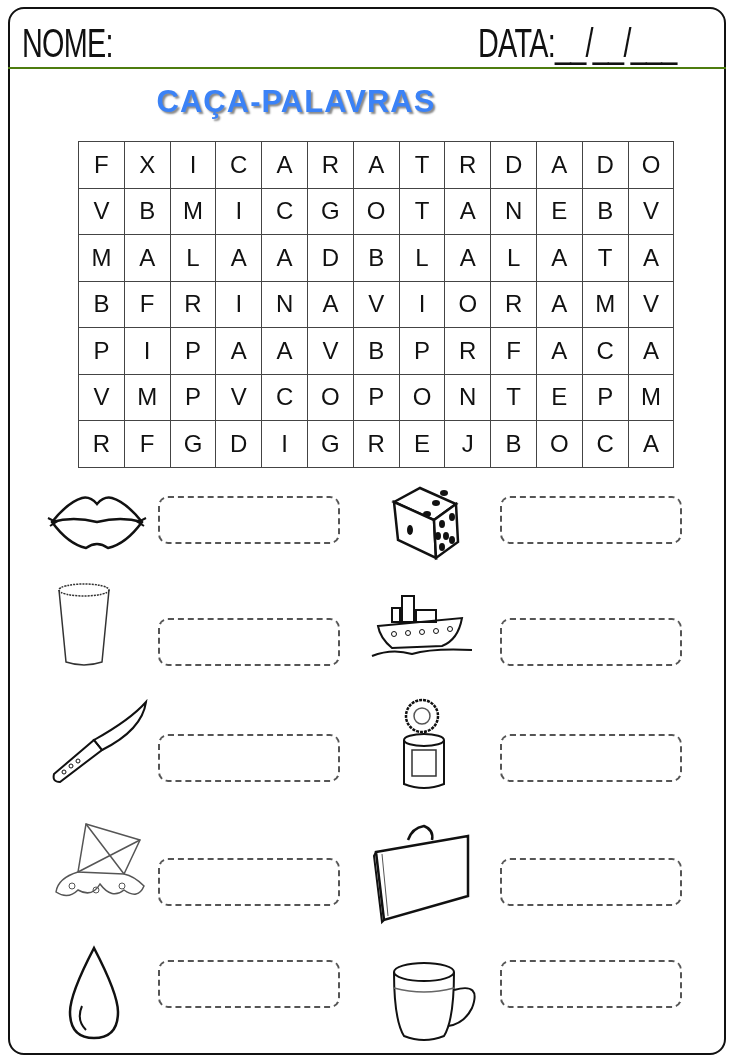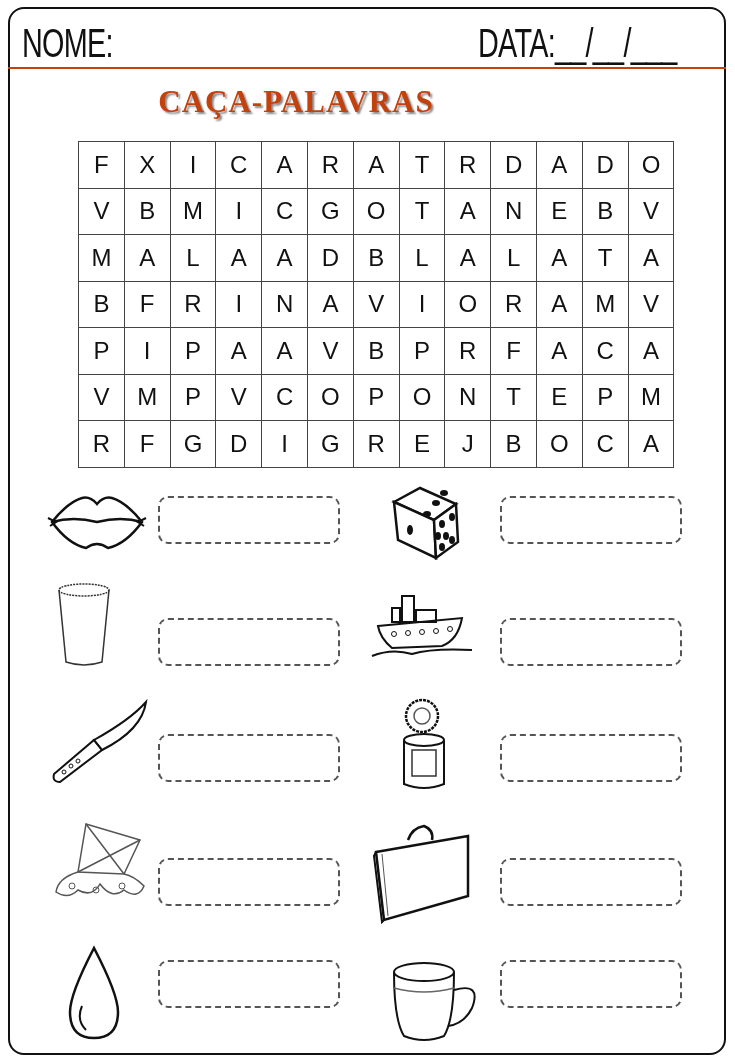--- a/index.html
+++ b/index.html
@@ -1,21 +1,21 @@
 <!DOCTYPE html>
 <html><head>
 <meta charset="utf-8">
 <style>
   html,body{margin:0;padding:0;background:#fff;}
   body{width:735px;height:1062px;position:relative;overflow:hidden;font-family:"Liberation Sans",sans-serif;}
   .frame{position:absolute;left:8px;top:7px;width:718px;height:1048px;border:2px solid #111;border-radius:16px;box-sizing:border-box;}
-  .header{position:absolute;left:8px;top:7px;width:718px;height:62px;border-bottom:2px solid #c2410c;box-sizing:border-box;}
+  .header{position:absolute;left:8px;top:7px;width:718px;height:62px;border-bottom:2px solid #4d7c0f;box-sizing:border-box;}
   .nome{position:absolute;left:14px;top:14px;font-size:40px;transform:scaleX(0.72);transform-origin:left top;color:#111;letter-spacing:-1px;}
   .data{position:absolute;left:470px;top:14px;font-size:40px;transform:scaleX(0.72);transform-origin:left top;color:#111;white-space:pre;letter-spacing:-1px;}
-  .title{position:absolute;left:0;width:592px;top:84px;text-align:center;font-family:Liberation Serif, serif;font-weight:bold;font-size:31px;color:#c2410c;text-shadow:2px 2px 2px #888;letter-spacing:1px;}
+  .title{position:absolute;left:0;width:592px;top:84px;text-align:center;font-family:Liberation Sans, sans-serif;font-weight:bold;font-size:31px;color:#3b82f6;text-shadow:2px 2px 2px #888;letter-spacing:1px;}
   .grid{position:absolute;left:78px;top:141px;border-collapse:collapse;}
   .grid td{width:45.8px;height:46.5px;border:1.5px solid #444;text-align:center;vertical-align:middle;font-size:24px;color:#111;padding:0;box-sizing:border-box;}
   .answer-box{position:absolute;width:182px;height:48px;border:2px dashed #555;border-radius:10px;box-sizing:border-box;}
   svg{position:absolute;overflow:visible;}
 </style>
 </head>
 <body>
 
 <div class="frame"></div>
 <div class="header">

